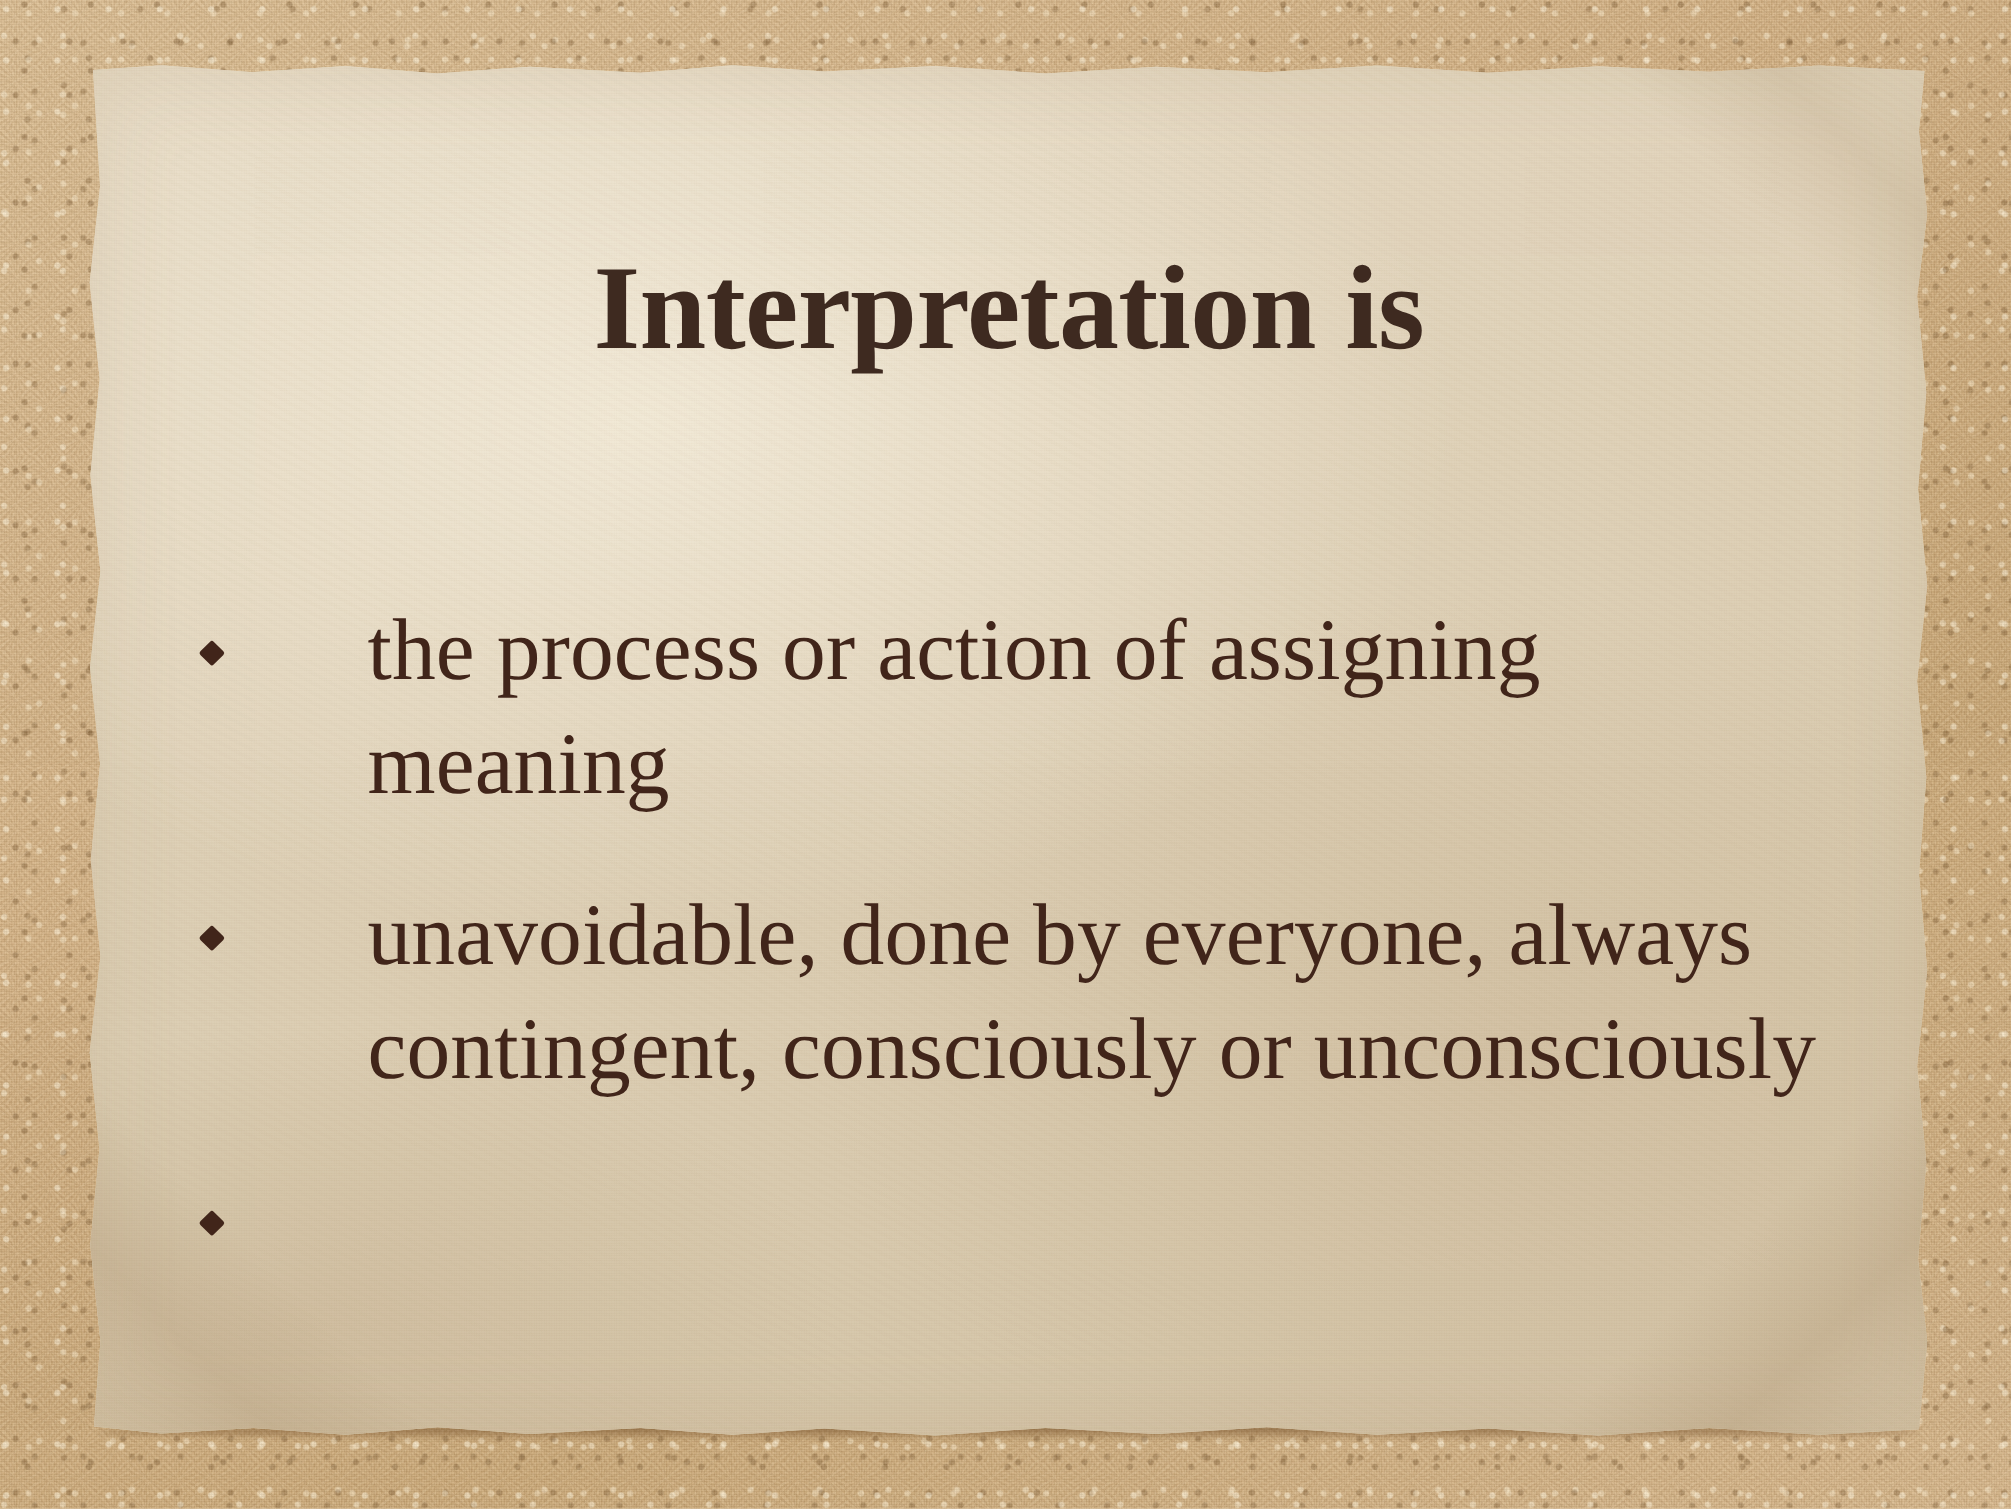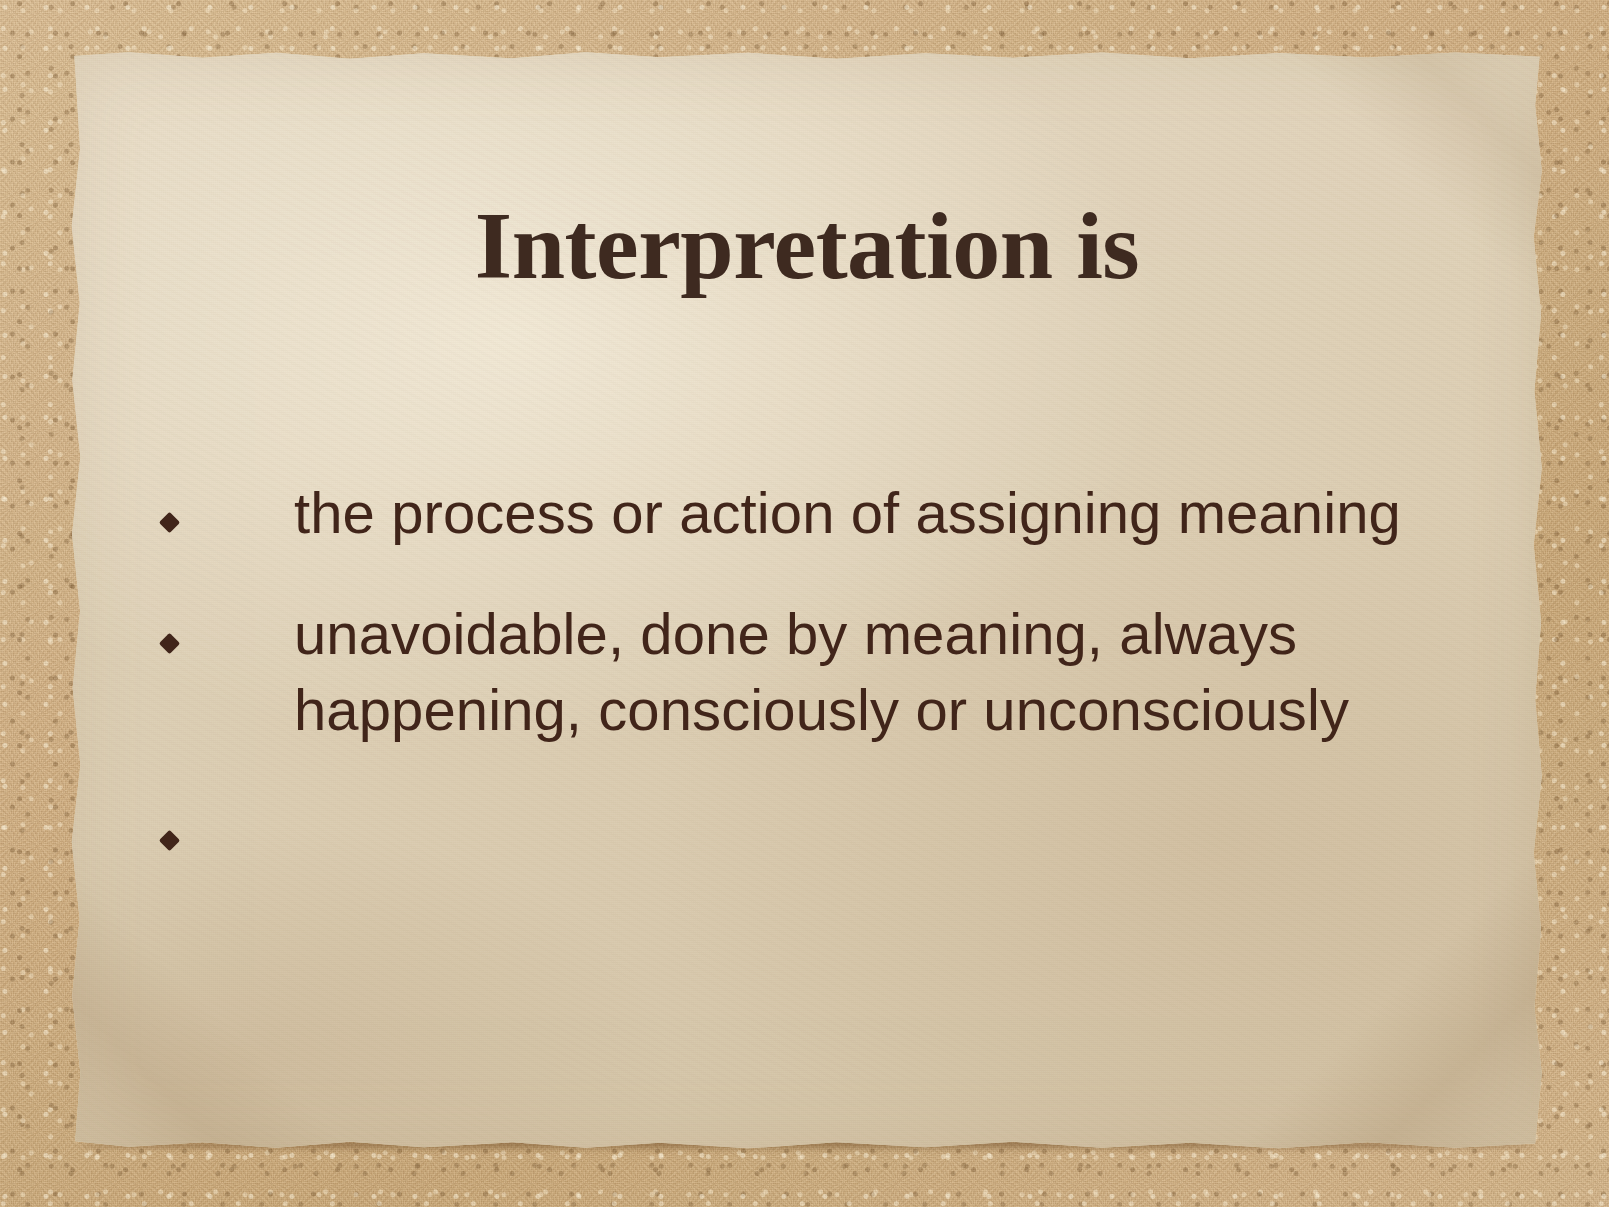--- a/index.html
+++ b/index.html
@@ -177,23 +177,23 @@
     left: 16px;
     top: 40px;
     width: 15px;
     height: 15px;
     background: #41251a;
     transform: rotate(45deg);
     border-radius: 2px;
   }
 
   .bullet-text {
-    font-family: Liberation Sans, sans-serif;
+    font-family: Liberation Serif, serif;
     font-weight: normal;
-    font-size: 58px;
+    font-size: 70px;
     line-height: 1.30;
     color: #41251a;
     letter-spacing: 0.1px;
   }
 </style>
 </head>
 <body>
 
 <div id="slide-root">
 
@@ -212,21 +212,21 @@
 
     <ul id="bullet-list">
 
       <li class="bullet-row">
         <span class="bullet-marker"></span>
         <span class="bullet-text">the process or action of assigning meaning</span>
       </li>
 
       <li class="bullet-row">
         <span class="bullet-marker"></span>
-        <span class="bullet-text">unavoidable, done by meaning, always happening, consciously or unconsciously</span>
+        <span class="bullet-text">unavoidable, done by everyone, always contingent, consciously or unconsciously</span>
       </li>
 
       <li class="bullet-row">
         <span class="bullet-marker"></span>
       </li>
 
     </ul>
 
   </div>
 </div>

